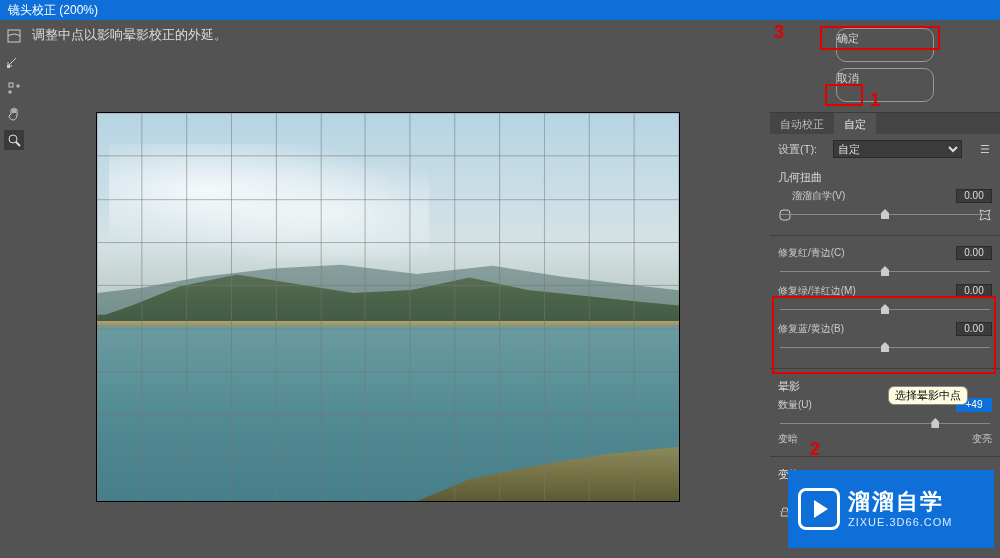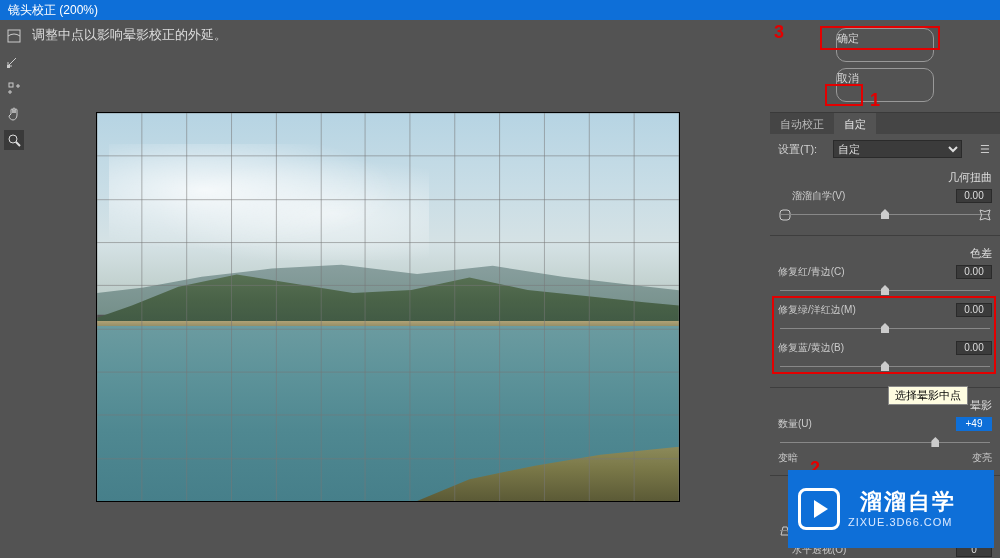--- a/index.html
+++ b/index.html
@@ -131,21 +131,21 @@
   .settings-row {
     display:flex; align-items:center; gap:16px;
     padding: 6px 8px;
   }
   .settings-row select {
     flex:1; background:#3b3b3b; color:#ddd; border:1px solid #2a2a2a;
     height:18px; font-size:11px;
   }
   .menu-icon { width:14px; text-align:center; color:#ccc; cursor:pointer; }
   .section { padding:2px 8px 6px 8px; }
-  .section-title { color:#ddd; font-size:11px; margin:4px 0 2px 0;text-align:right; }
+  .section-title { color:#ddd; font-size:11px; margin:4px 0 2px 0; }
   .slider-row {
     display:flex; align-items:center; gap:6px; height:18px;
     margin:2px 0;
   }
   .slider-label { flex:0 0 auto; color:#ccc; font-size:10px; min-width:70px; }
   .slider-val {
     width:36px; height:14px; background:#3b3b3b; border:1px solid #2a2a2a;
     color:#ddd; font-size:10px; text-align:center; line-height:12px;
   }
   .slider-val.hl { background:#0e6fd8; color:#fff; border-color:#0e6fd8; }
@@ -186,21 +186,21 @@
   .wm-play {
     width:42px; height:42px; border:3px solid #fff; border-radius:8px;
     display:flex; align-items:center; justify-content:center;
   }
   .wm-play::after {
     content:""; width:0; height:0;
     border-left:14px solid #fff; border-top:9px solid transparent; border-bottom:9px solid transparent;
     margin-left:4px;
   }
   .wm-text { display:flex; flex-direction:column; line-height:1.2; }
-  .wm-big { font-size:22px; font-weight:bold; letter-spacing:2px;margin-left:12px; }
+  .wm-big { font-size:22px; font-weight:bold; letter-spacing:2px; }
   .wm-small { font-size:11px; letter-spacing:1px; color:#dceaff; }
 </style>
 </head>
 <body>
 
 <div class="titlebar">镜头校正 (200%)</div>
 
 <div class="main">
 
   <div class="toolbar">
@@ -315,21 +315,20 @@
         <span class="icon-right">
             <svg width="14" height="14">
               <path d="M2 2 Q7 5 12 2 Q9 7 12 12 Q7 9 2 12 Q5 7 2 2" fill="none" stroke="#ccc"></path>
             </svg>
           </span>
       </div>
     </div>
     <div class="divider"></div>
 
     <div class="section">
-      <div class="section-title">色差</div>
       <div class="slider-row">
         <span class="slider-label">修复红/青边(C)</span>
         <span style="flex:1"></span>
         <span class="slider-val">0.00</span>
       </div>
       <div class="slider-track">
           <div class="slider-line"></div>
           <div class="slider-thumb" style="left:50%"></div>
         </div>
 
@@ -368,21 +367,21 @@
         </div>
       <div class="between-labels">
         <span>变暗</span>
         <span>变亮</span>
       </div>
       <div class="red-num" style="top:66px; left:40px;">2</div>
     </div>
     <div class="red-box" style="top:276px; left:2px; width:224px; height:78px;"></div>
     <div class="divider"></div>
 
-    <div class="tooltip" style="top:366px; left:118px;">选择晕影中点</div>
+    <div class="tooltip" style="top:366px; left:118px;border-radius:6px;">选择晕影中点</div>
 
     <div class="section">
       <div class="section-title">变换</div>
       <div class="slider-row">
         <span class="slider-label" style="padding-left:14px">垂直透视(R)</span>
         <span style="flex:1"></span>
         <span class="slider-val">0</span>
       </div>
       <div class="slider-track">
         <span class="icon-left">

